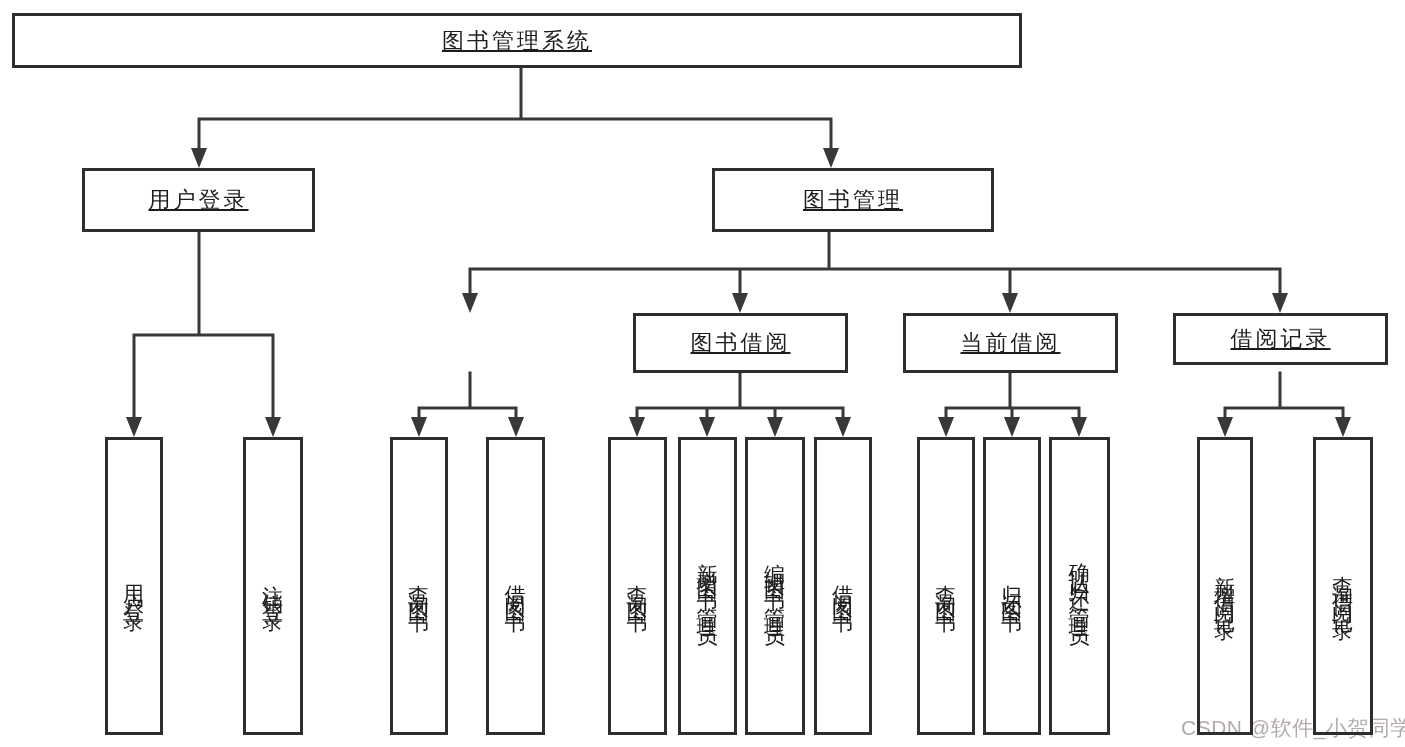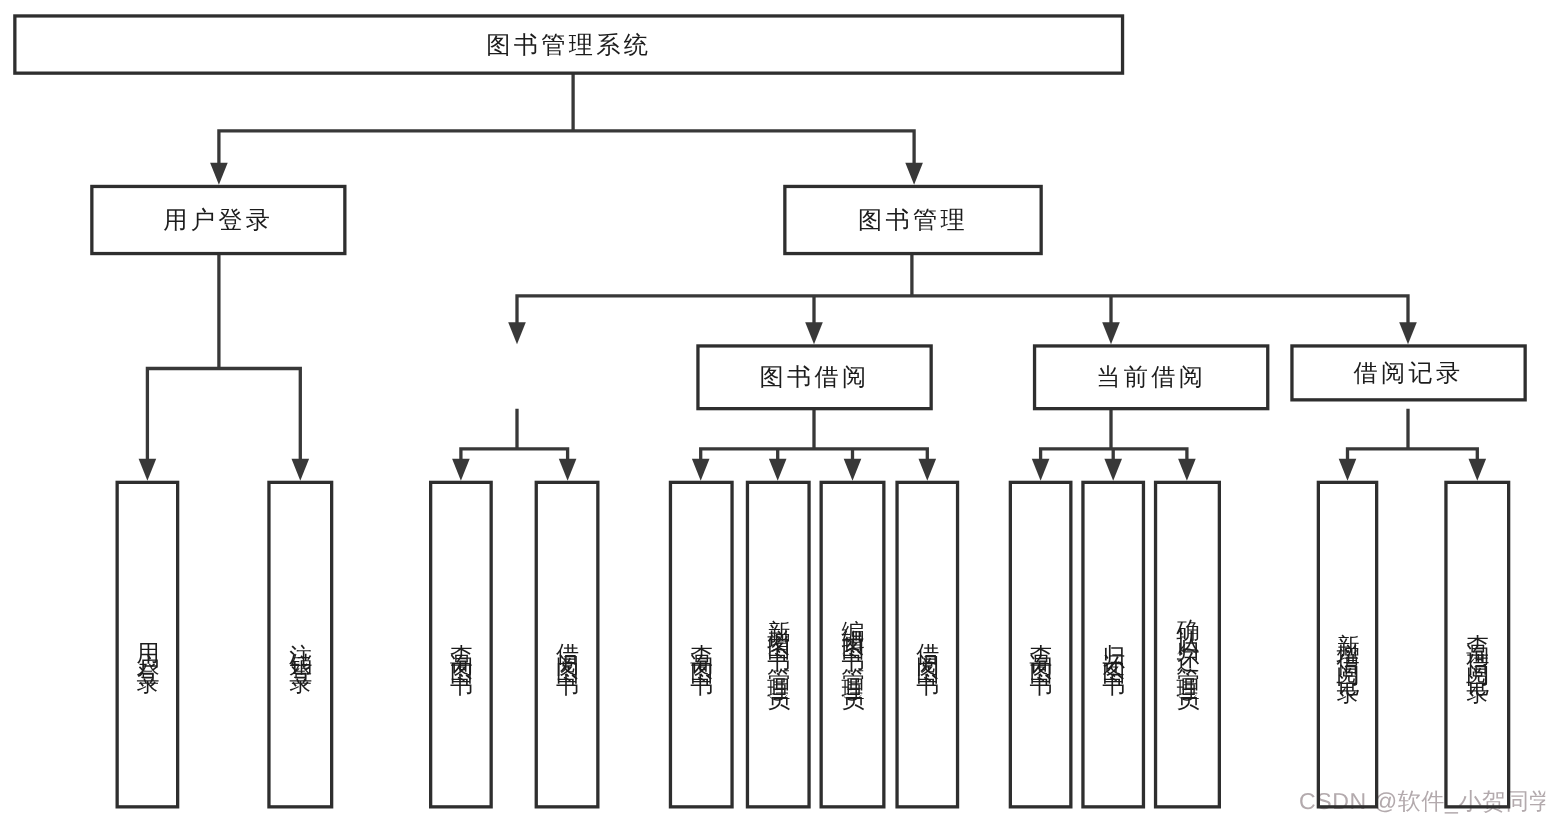--- a/index.html
+++ b/index.html
@@ -7,21 +7,21 @@
     position:relative;width:1405px;height:747px;background:#fff;overflow:hidden;
     font-family:"Liberation Sans","DejaVu Sans",sans-serif;
   }
   .connectors{position:absolute;left:0;top:0;z-index:2;pointer-events:none;}
   .box{
     position:absolute;border:3px solid #2e2e2e;background:transparent;
     display:flex;align-items:center;justify-content:center;
     box-sizing:border-box;z-index:3;
   }
   .hlabel{
-    color:#1c1c1c;font-size:22px;letter-spacing:3px;white-space:nowrap;
+    color:#1c1c1c;font-size:22px;letter-spacing:3px;white-space:nowrap;text-decoration:underline;
   }
   .vbox{top:437px;height:298px;}
   .vlabel{
     color:#1c1c1c;font-size:21px;letter-spacing:9px;line-height:1;
     writing-mode:vertical-rl;text-orientation:mixed;white-space:nowrap;
   }
   .watermark{
     position:absolute;left:1181px;top:714px;z-index:1;
     color:#b3aaad;font-size:21px;letter-spacing:0.5px;white-space:nowrap;
   }
@@ -66,28 +66,28 @@
     </g>
   </svg>
 
   <div class="box" style="left:12px;top:13px;width:1010px;height:55px">
     <span class="hlabel">图书管理系统</span>
   </div>
 
   <div class="box" style="left:82px;top:168px;width:233px;height:64px">
     <span class="hlabel">用户登录</span>
   </div>
-  <div class="box" style="left:712px;top:168px;width:236px;height:64px">
+  <div class="box" style="left:712px;top:168px;width:282px;height:64px">
     <span class="hlabel">图书管理</span>
   </div>
 
   <div class="box" style="left:633px;top:313px;width:215px;height:60px">
     <span class="hlabel">图书借阅</span>
   </div>
-  <div class="box" style="left:939px;top:313px;width:215px;height:60px">
+  <div class="box" style="left:903px;top:313px;width:215px;height:60px">
     <span class="hlabel">当前借阅</span>
   </div>
   <div class="box" style="left:1173px;top:313px;width:215px;height:52px">
     <span class="hlabel">借阅记录</span>
   </div>
 
   <div class="box vbox" style="left:105px;width:58px">
     <span class="vlabel">用户登录</span>
   </div>
   <div class="box vbox" style="left:243px;width:60px">

